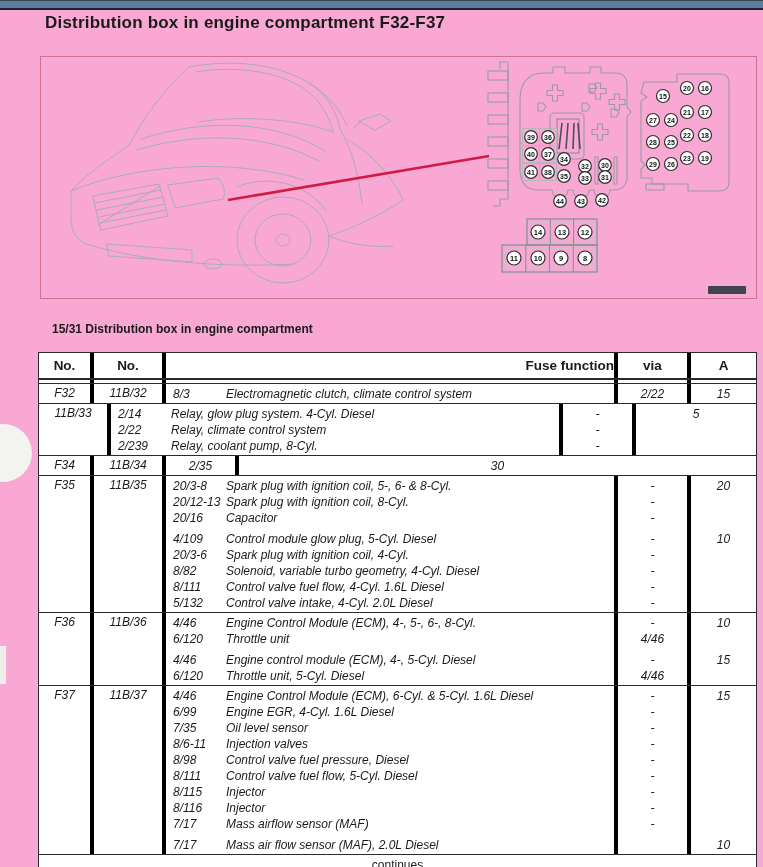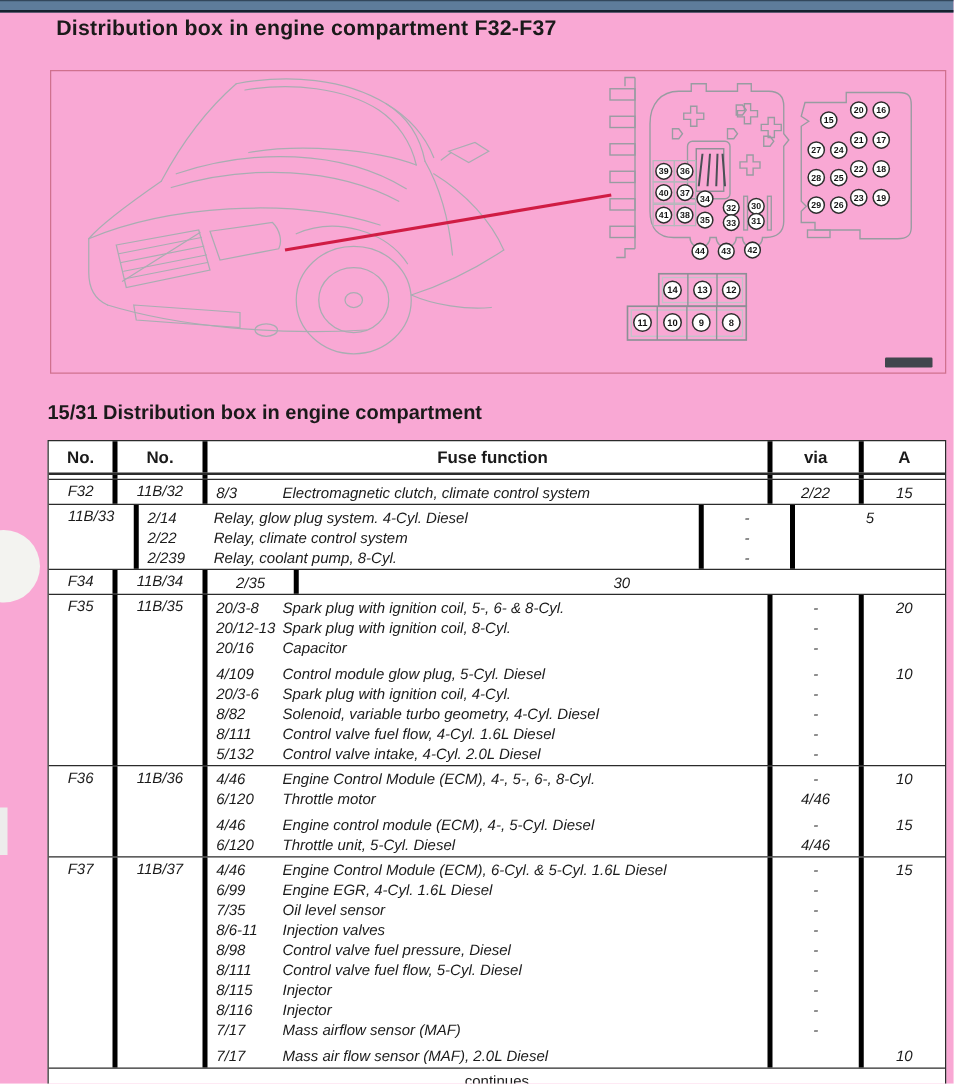--- a/index.html
+++ b/index.html
@@ -6,33 +6,33 @@
   .page{position:relative;width:763px;height:867px;background:#f9a8d4;overflow:hidden;
         font-family:"Liberation Sans",sans-serif;color:#1a1a1a;}
   .topbar{position:absolute;top:0;left:0;width:763px;height:7px;
           border-top:1px solid #33475c;border-bottom:2px solid #16222f;}
   .page-title{position:absolute;top:13px;left:45px;font-size:17px;font-weight:bold;letter-spacing:.2px;}
   .diagram-box{position:absolute;top:56px;left:40px;width:715px;height:241px;border:1.5px solid #d0718e;}
   .dsvg{position:absolute;top:0;left:0;width:715px;height:241px;}
   .diagram-code{position:absolute;right:10px;bottom:4px;width:38px;height:8px;background:#41464d;border-radius:1px;}
   .watermark{position:absolute;left:-26px;top:424px;width:58px;height:58px;border-radius:50%;background:#f3f3f0;}
   .edge-strip{position:absolute;left:0;top:646px;width:6px;height:38px;background:#ededec;}
-  .section-heading{position:absolute;top:322px;left:38px;font-size:16px;font-weight:bold;}
+  .section-heading{position:absolute;top:322px;left:52px;font-size:12px;font-weight:bold;}
   .fuse-table{position:absolute;top:352px;left:38px;width:717px;border:1.5px solid #2b2b2b;font-size:12px;background:#fff;}
   .trow{display:flex;align-items:stretch;}
   .tc{box-sizing:border-box;}
   .vline{border-right:4px solid #000000;}
   .c1{width:55px;text-align:center;}
   .c2{width:72px;text-align:center;}
   .c3{width:452px;padding-left:7px;}
   .c4{width:73px;text-align:center;}
   .c5{flex:1;text-align:center;}
   .thead{height:25px;border-bottom:2px solid #2b2b2b;}
   .thead .tc{font-weight:bold;font-size:13.5px;line-height:25px;}
-  .thead .c3{padding-left:8px;text-align:center;}
+  .thead .c3{padding-left:8px;text-align:right;}
   .hgap{height:3px;border-bottom:1px solid #2b2b2b;}
   .t-group{border-top:1px solid #2b2b2b;font-style:italic;}
   .t-group.first{border-top:none;}
   .t-group .tc{padding-top:2px;padding-bottom:1px;}
   .t-line{height:16px;line-height:16px;white-space:nowrap;}
   .code{display:inline-block;width:53px;}
   .gap-after{margin-bottom:5px;}
   .tfoot{border-top:1px solid #2b2b2b;height:20px;line-height:20px;text-align:center;}
 </style>
 </head>
@@ -306,21 +306,21 @@
             <div class="t-line"></div>
             <div class="t-line"></div>
             <div class="t-line"></div>
           </div>
         </div>
         <div class="trow t-group">
           <div class="tc c1 vline">F36</div>
           <div class="tc c2 vline">11B/36</div>
           <div class="tc c3 vline">
             <div class="t-line"><span class="code">4/46</span><span>Engine Control Module (ECM), 4-, 5-, 6-, 8-Cyl.</span></div>
-            <div class="t-line gap-after"><span class="code">6/120</span><span>Throttle motor</span></div>
+            <div class="t-line gap-after"><span class="code">6/120</span><span>Throttle unit</span></div>
             <div class="t-line"><span class="code">4/46</span><span>Engine control module (ECM), 4-, 5-Cyl. Diesel</span></div>
             <div class="t-line"><span class="code">6/120</span><span>Throttle unit, 5-Cyl. Diesel</span></div>
           </div>
           <div class="tc c4 vline">
             <div class="t-line">-</div>
             <div class="t-line gap-after">4/46</div>
             <div class="t-line">-</div>
             <div class="t-line">4/46</div>
           </div>
           <div class="tc c5">

